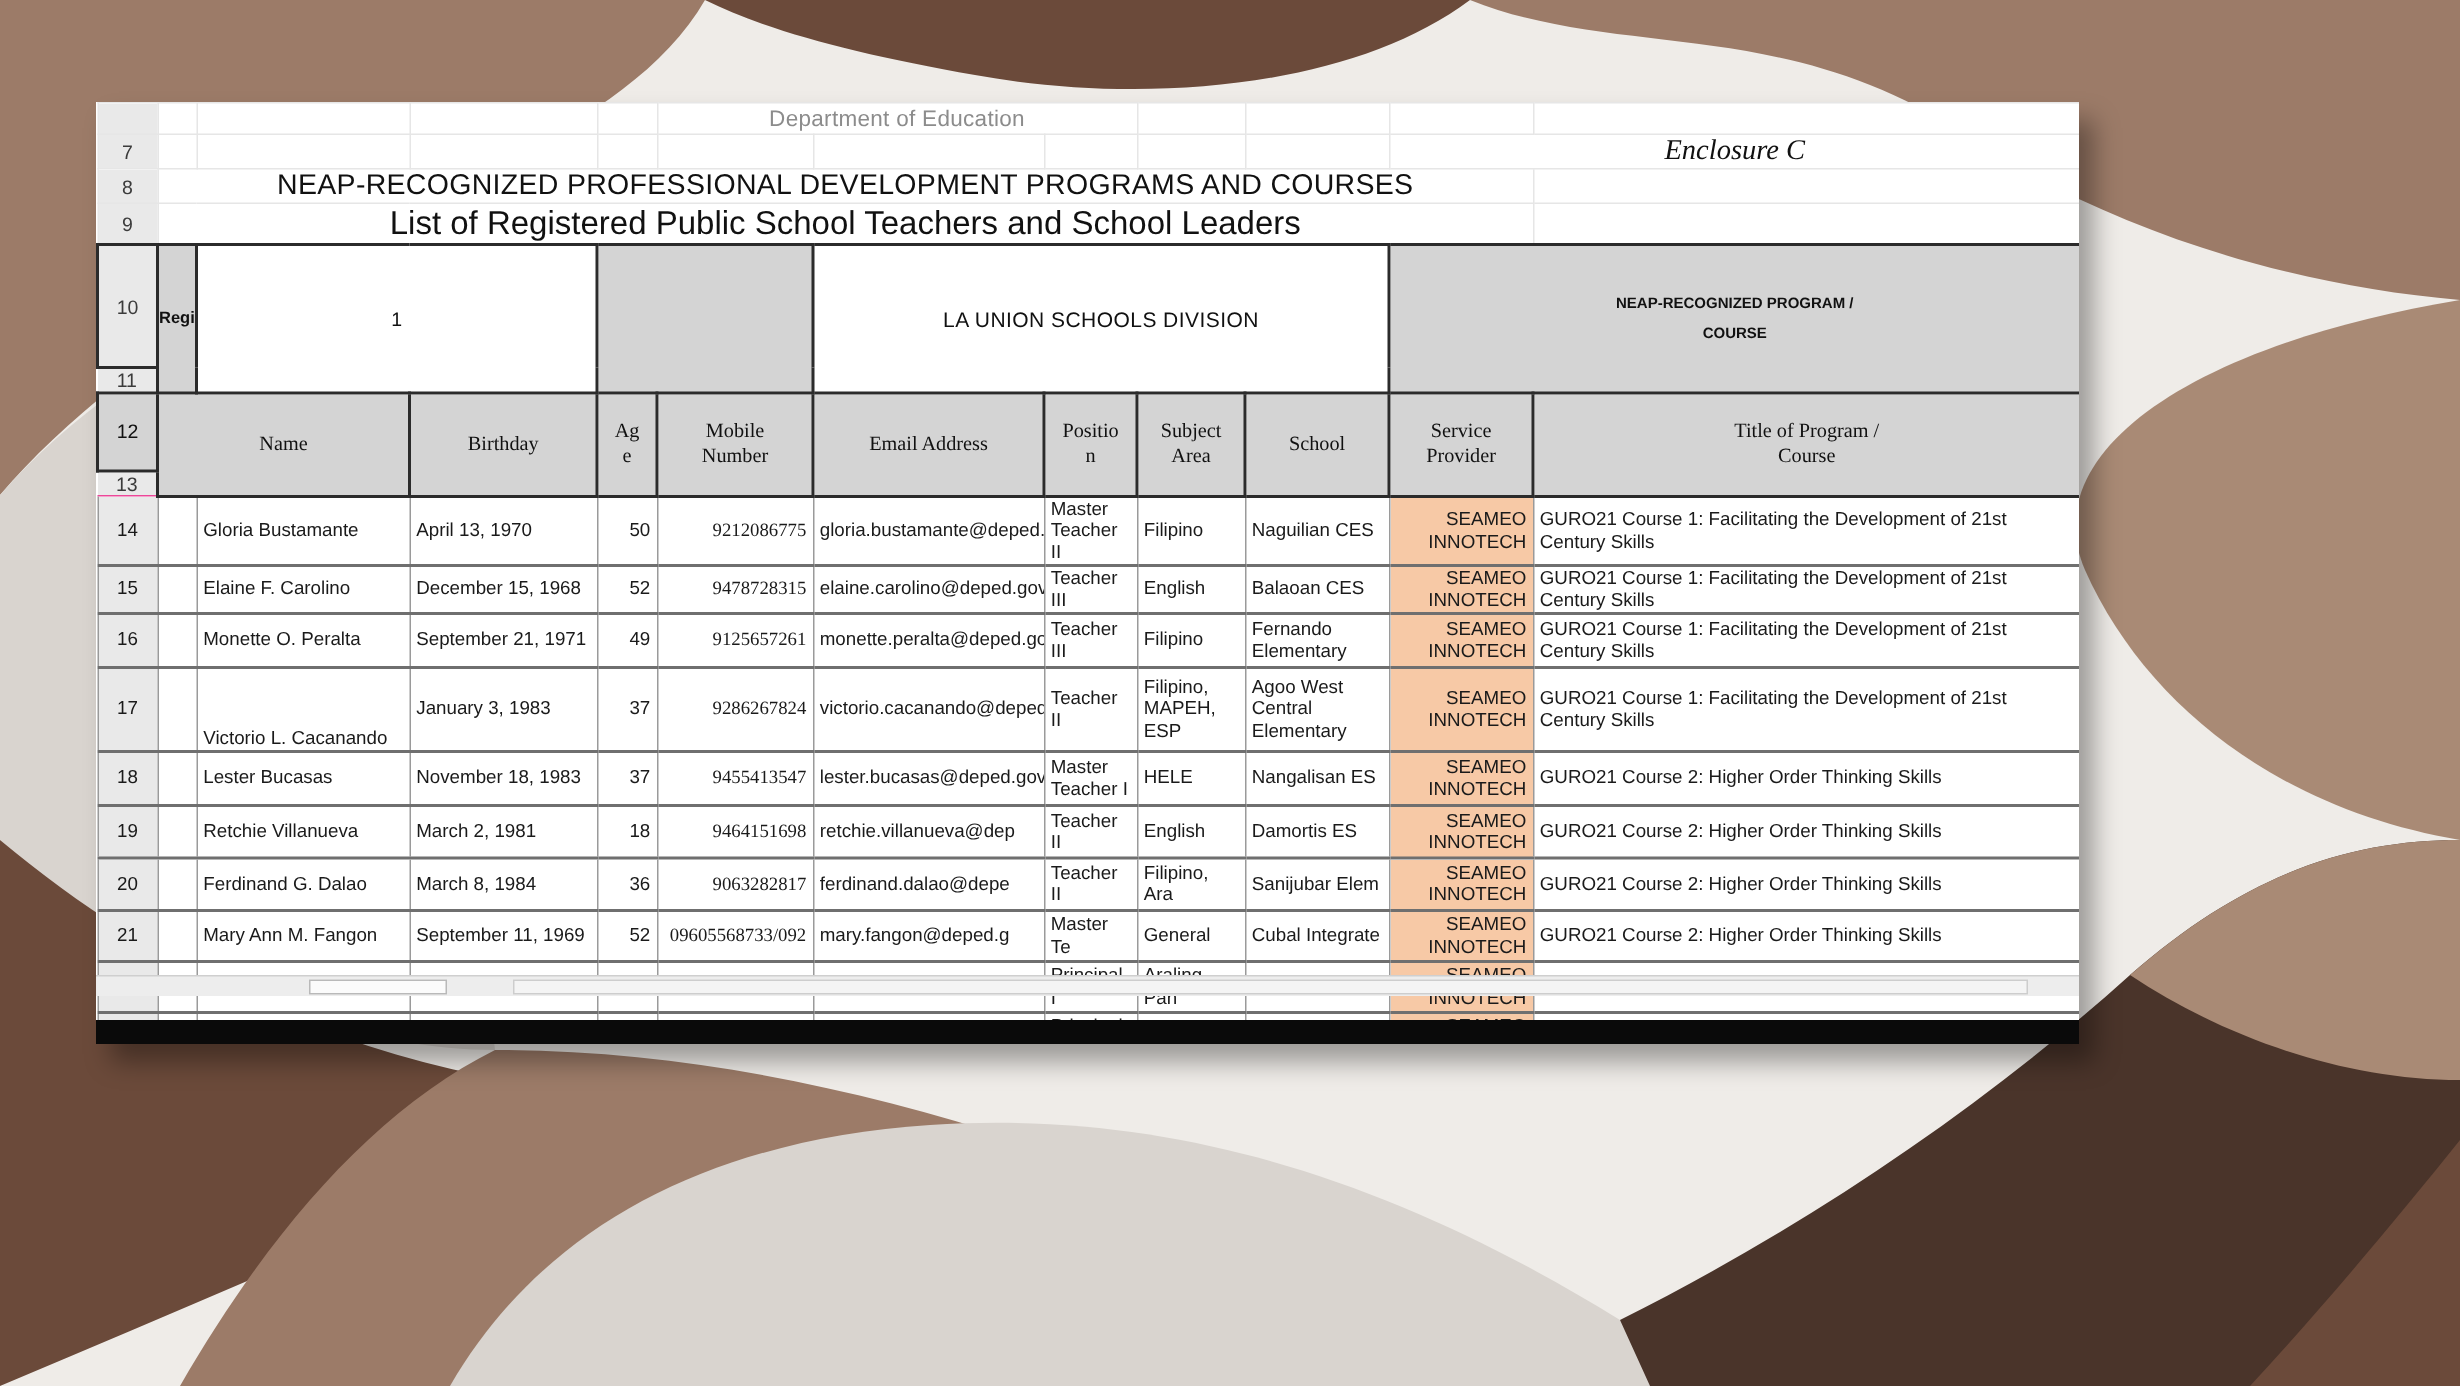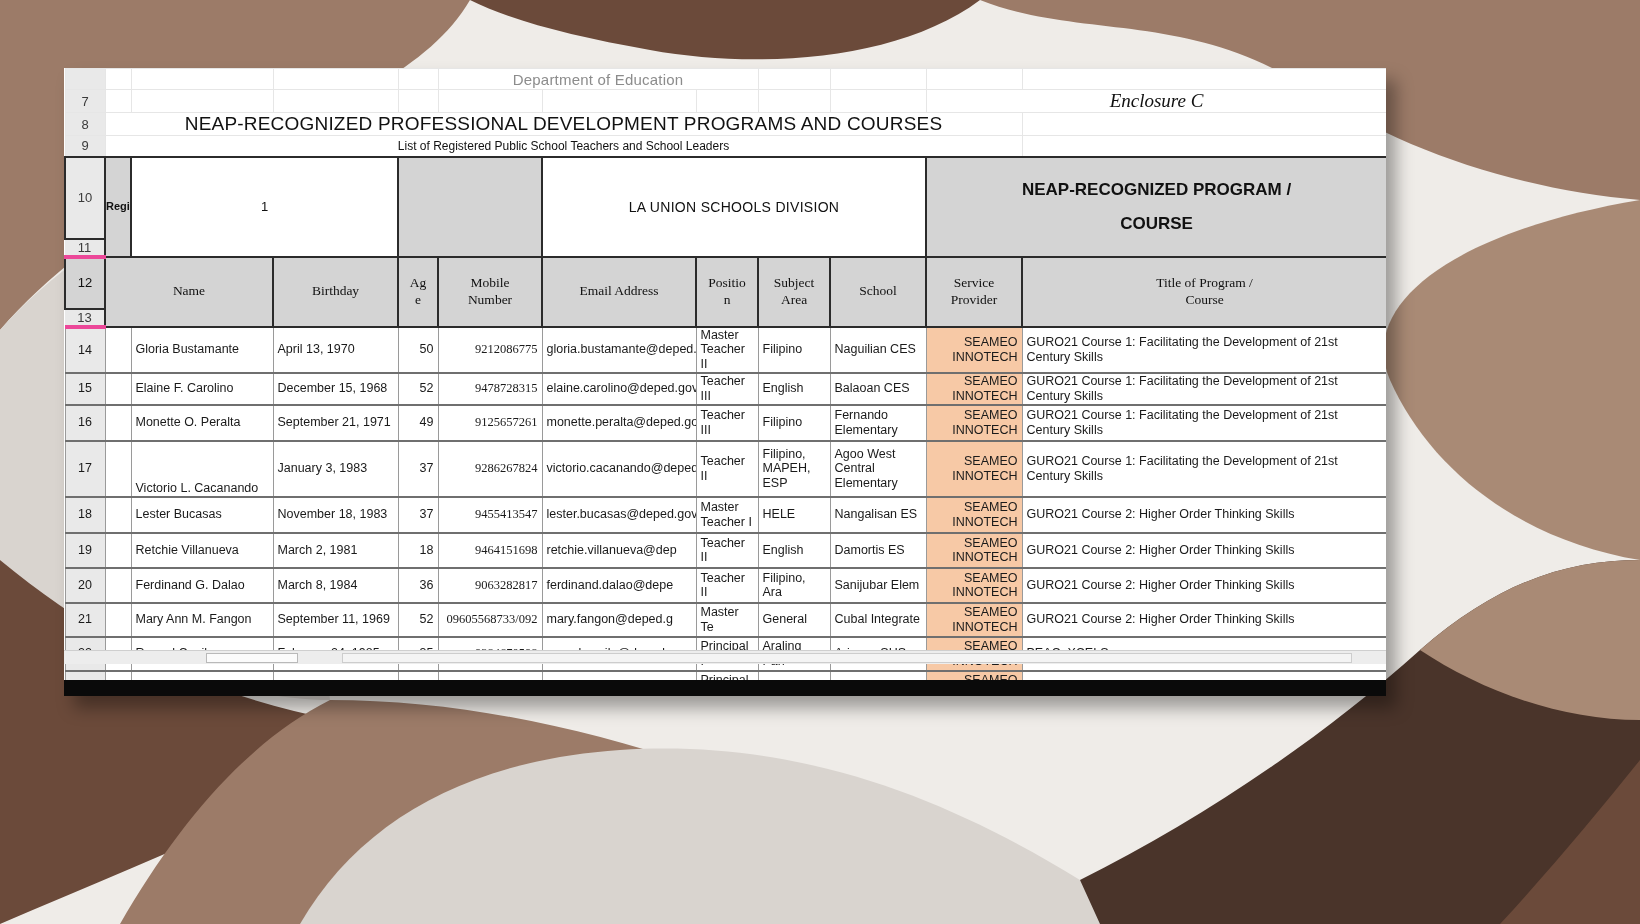--- a/index.html
+++ b/index.html
@@ -50,21 +50,21 @@
     font-weight: normal;
   }
 
   
   .rowhdr {
     width: 40px;
     background: #e9e9e9;
     color: #3b3b3b;
     font-size: 13px;
     text-align: center;
-    border-bottom: 4px solid #ec4899;
+    border-bottom: 1px solid #ec4899;
     border-right: 1px solid #c3c3c3;
     font-weight: bold;
   }
   .gridline { border: 1px solid #e3e3e3; }
 
   
   .faintrow td { border: 1px solid #e6e6e6; height: 21px; }
   .clip-top {
     color: #8c8c8c;
     font-size: 15px;
@@ -78,21 +78,21 @@
     font-weight: bold;
     font-size: 19px;
     color: #111;
     text-align: center;
   }
   .title1 {
     font-size: 19px; font-weight: bold; color: #111;
     text-align: center; letter-spacing: .2px;
   }
   .title2 {
-    font-size: 12px; font-weight: bold; color: #111;
+    font-size: 22px; font-weight: bold; color: #111;
     text-align: center;
   }
 
   
   .band { height: 82px; }
   .band td { border: 2px solid #2b2b2b; }
   .band .regcell {
     width: 34px; background: #d4d4d4;
     font-size: 11px; font-weight: bold; color: #111;
     text-align: center; line-height: 1.05;
@@ -102,21 +102,21 @@
     background: #ffffff; text-align: center;
     font-size: 13px; color: #111;
   }
   .band .blankgray { background: #d4d4d4; }
   .band .divname {
     background: #ffffff; text-align: center;
     font-size: 14px; color: #111; letter-spacing: .3px;
   }
   .band .progband {
     background: #d4d4d4; text-align: center;
-    font-size: 17px; font-weight: bold; color: #111;
+    font-size: 10px; font-weight: bold; color: #111;
     line-height: 2.0; white-space: normal;
   }
 
   
   .colhdr { height: 52px; }
   .colhdr td {
     background: #d4d4d4;
     border: 2px solid #2b2b2b;
     text-align: center;
     font-weight: bold;

